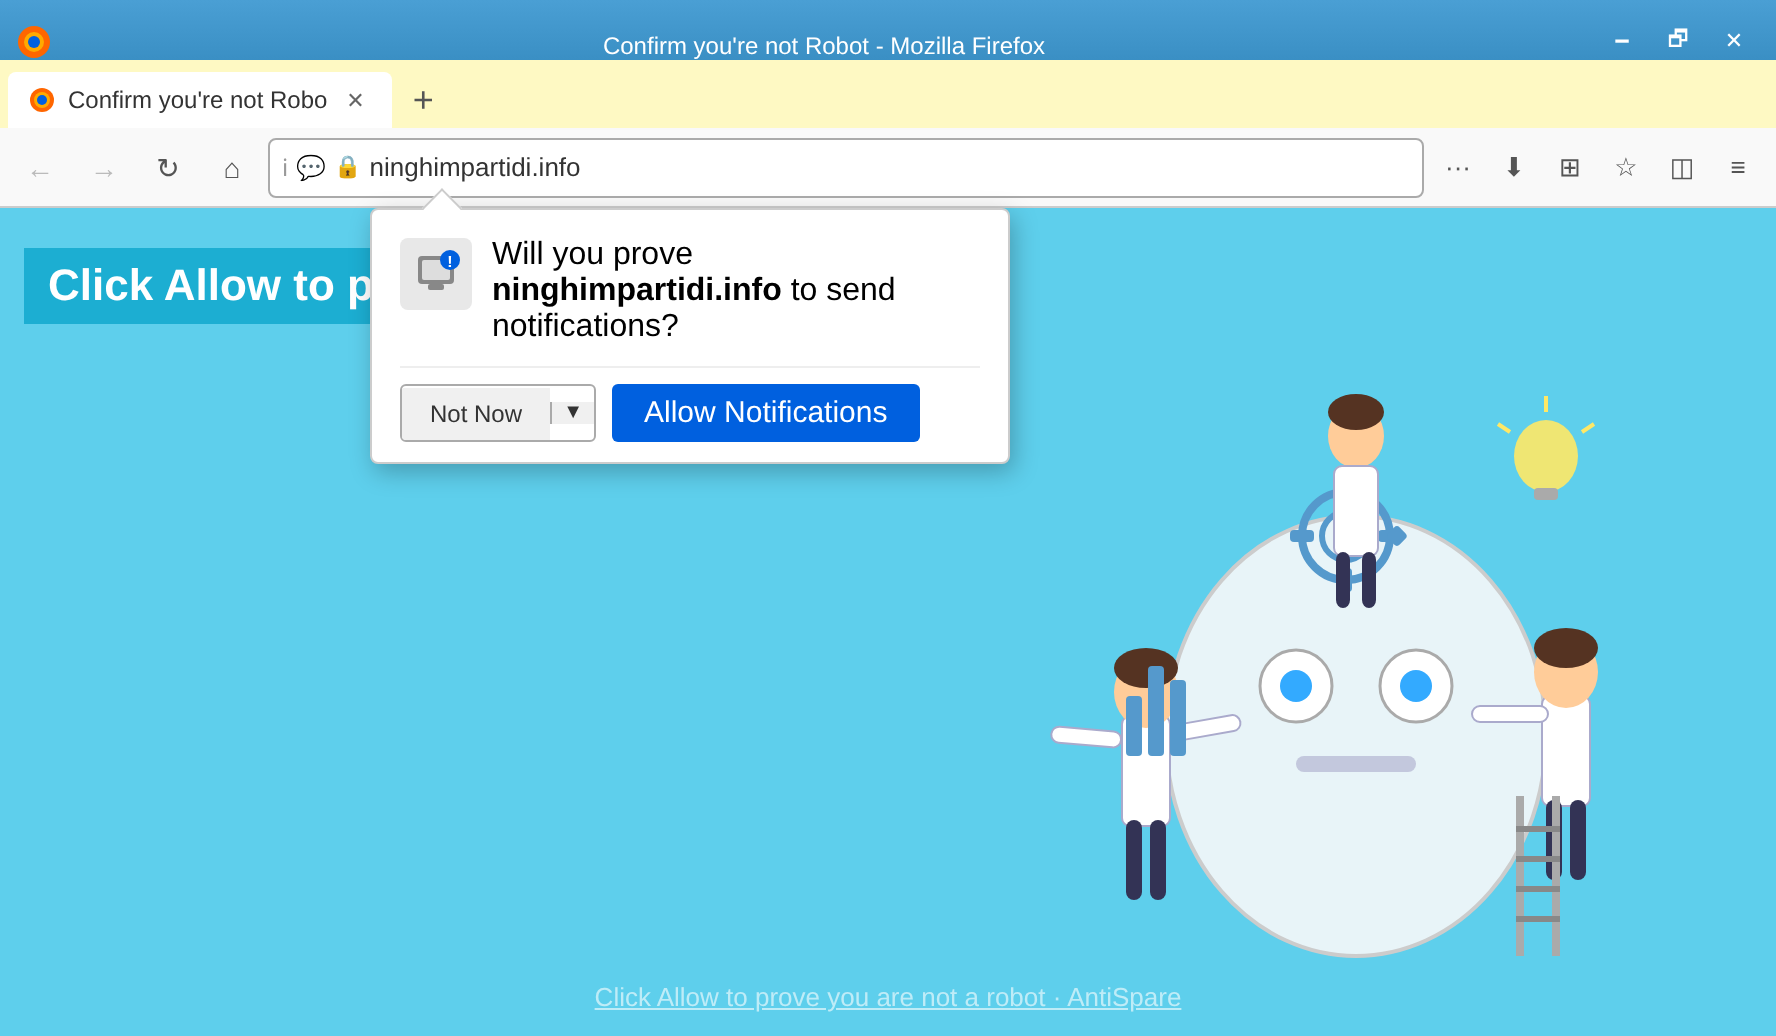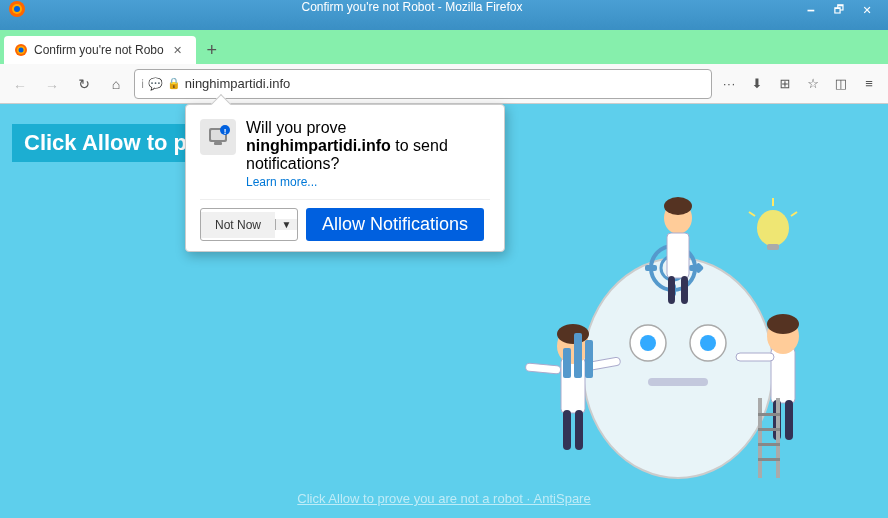--- a/index.html
+++ b/index.html
@@ -3,21 +3,21 @@
   <meta charset="utf-8">
   <style>
     * { margin: 0; padding: 0; box-sizing: border-box; }
     body { width: 888px; height: 518px; overflow: hidden; font-family: Arial, sans-serif; }
 
     
     .title-bar {
       height: 30px;
       background: linear-gradient(to bottom, #4a9fd4, #3a8fc4);
       display: flex;
-      align-items: flex-start;
+      align-items: flex-end;
       justify-content: space-between;
       padding: 0 8px;
     }
     .title-bar-left { display: flex; align-items: center; gap: 6px; }
     .firefox-logo { width: 18px; height: 18px; }
     .title-text {
       color: white;
       font-size: 12px;
       flex: 1;
       text-align: center;
@@ -29,21 +29,21 @@
       border: none;
       color: white;
       font-size: 11px;
       cursor: pointer;
       display: flex; align-items: center; justify-content: center;
     }
 
     
     .tab-bar {
       height: 34px;
-      background: #86efac;
+      background: #fef9c3;
       display: flex;
       align-items: flex-end;
       padding: 0 4px;
       gap: 2px;
     }
     .tab {
       height: 28px;
       background: #f0f0f0;
       border-radius: 4px 4px 0 0;
       display: flex;
@@ -184,21 +184,21 @@
       color: #333;
       display: flex; align-items: center; justify-content: center;
     }
     .allow-btn {
       margin-left: 8px;
       padding: 6px 16px;
       background: #0060df;
       color: white;
       border: none;
       border-radius: 3px;
-      font-size: 18px;
+      font-size: 15px;
       cursor: pointer;
       font-weight: 500;
     }
 
     
     .main-content {
       width: 888px;
       height: 414px;
       background: #5ecfec;
       position: relative;
@@ -394,21 +394,20 @@
       <svg width="24" height="24" viewBox="0 0 24 24" fill="none">
         <rect x="3" y="3" width="18" height="14" rx="2" fill="#888"></rect>
         <rect x="5" y="5" width="14" height="10" rx="1" fill="#ddd"></rect>
         <rect x="8" y="17" width="8" height="3" rx="1" fill="#888"></rect>
         <circle cx="19" cy="5" r="5" fill="#0060df"></circle>
         <text x="19" y="8.5" text-anchor="middle" fill="white" font-size="8" font-weight="bold">!</text>
       </svg>
     </div>
     <div>
       <span>Will you prove </span><strong>ninghimpartidi.info</strong><span> to send notifications?</span>
-      <a class="popup-learn-more" href="#">Learn more...</a>
     </div>
   </div>
   <div class="popup-actions">
     <div class="not-now-group">
       <button class="not-now-btn">Not Now</button>
       <button class="not-now-dropdown">▼</button>
     </div>
     <button class="allow-btn">Allow Notifications</button>
   </div>
 </div>

